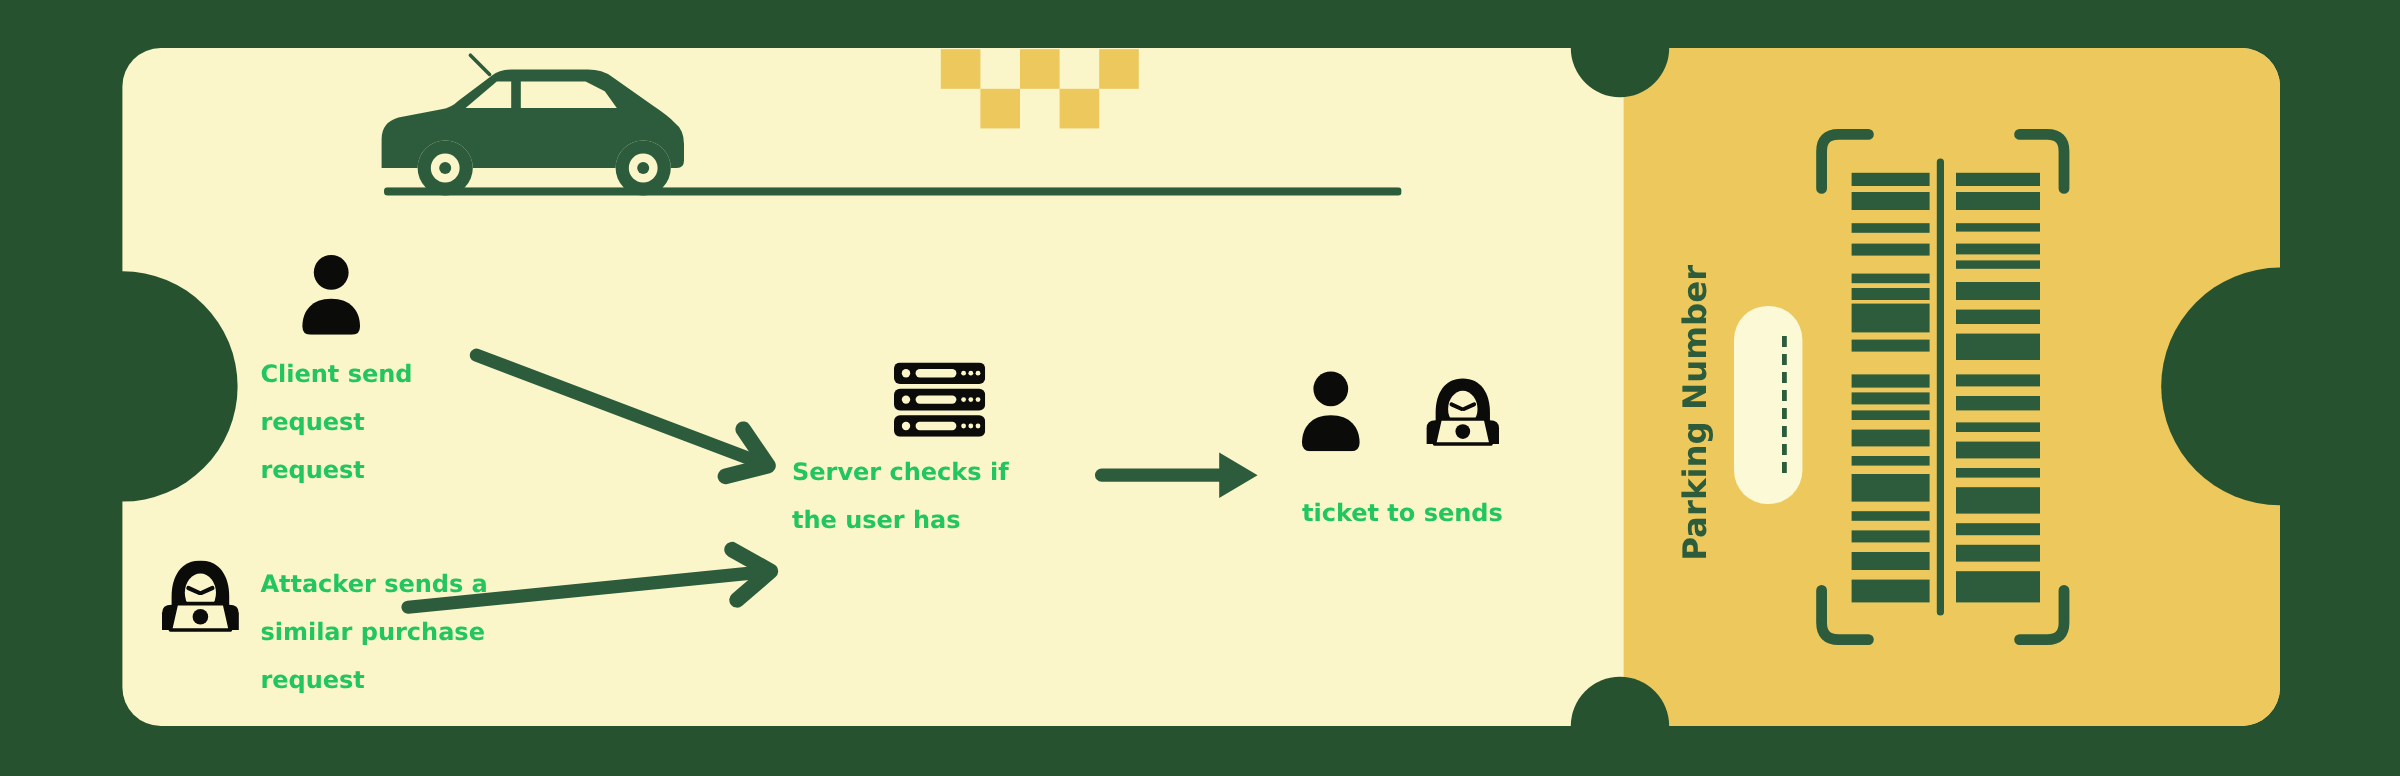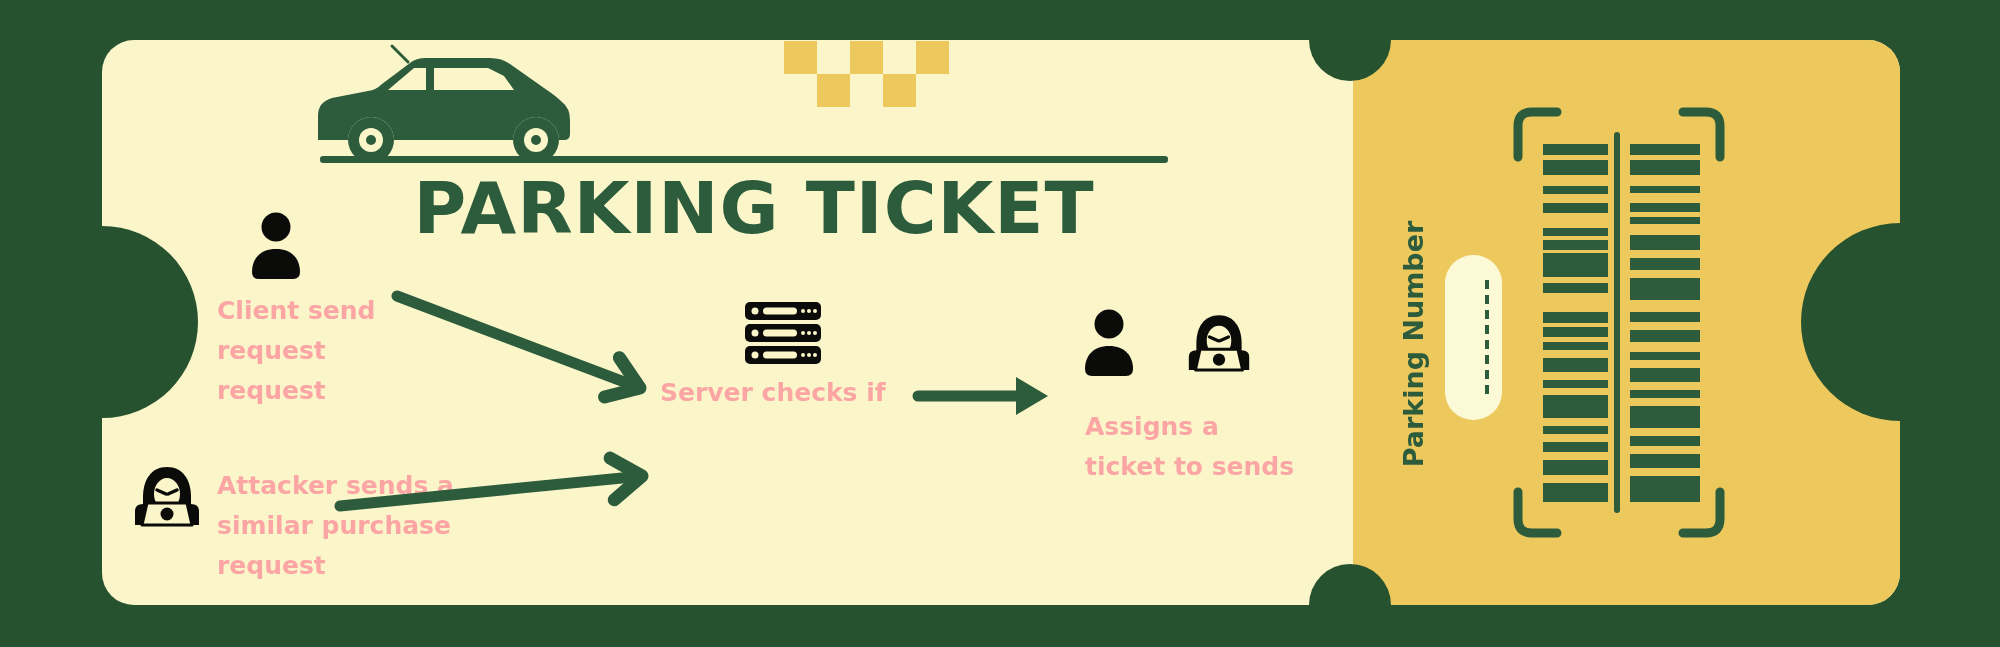--- a/index.html
+++ b/index.html
@@ -10,21 +10,21 @@
   #ticket-stub{left:1353px;top:40px;width:547px;height:565px;background:#ECC85D;border-radius:0 32px 32px 0;}
   .notch{background:#27522F;border-radius:50%;}
   #notch-left{left:6px;top:226px;width:192px;height:192px;}
   #notch-right{left:1801px;top:223px;width:198px;height:198px;}
   #notch-top{left:1309px;top:-1px;width:82px;height:82px;}
   #notch-bottom{left:1309px;top:564px;width:82px;height:82px;}
   #checkerboard{left:784px;top:41px;width:165px;height:66px;}
   .checker-cell{position:absolute;width:33px;height:33px;background:#ECC85D;}
   #page-title{left:404px;top:172px;width:700px;text-align:center;color:#2C5C3C;
               font-size:72px;font-weight:800;letter-spacing:1px;white-space:nowrap;line-height:1;}
-  .step-text{color:#fca5a5;font-size:25px;font-weight:700;line-height:40px;white-space:nowrap;}
+  .step-text{color:#22c55e;font-size:20px;font-weight:700;line-height:40px;white-space:nowrap;}
   #client-text{left:217px;top:291px;}
   #attacker-text{left:217px;top:466px;}
   #server-text{left:660px;top:373px;}
   #result-text{left:1085px;top:407px;}
   #parking-number-label{left:1264px;top:324px;width:300px;height:40px;line-height:40px;
     text-align:center;color:#2C5C3C;font-size:27px;font-weight:700;transform:rotate(-90deg);white-space:nowrap;}
   #number-pill{left:1445px;top:255px;width:57px;height:165px;background:#FCF9D6;border-radius:28px;}
   #pill-dash{left:40px;top:25px;width:4px;height:120px;
     background:repeating-linear-gradient(to bottom,#2C5C3C 0 9px,transparent 9px 15px);}
   .bar{position:absolute;background:#2C5C3C;}
@@ -66,21 +66,20 @@
     <g>
       <circle cx="232" cy="90" r="23" fill="#2C5C3C"></circle>
         <circle cx="232" cy="90" r="12" fill="#FAF6C9"></circle>
         <circle cx="232" cy="90" r="5" fill="#2C5C3C"></circle>
     </g>
   </svg>
   <svg class="abs" style="left:320px;top:156px" width="848" height="8" viewBox="0 0 848 8">
     <rect x="0" y="0" width="848" height="7" rx="3" fill="#2C5C3C"></rect>
   </svg>
 
-  <div class="abs" id="page-title">PARKING TICKET</div>
 
   <svg class="abs" style="left:246px;top:212px" width="60" height="67" viewBox="0 0 60 67">
     <circle cx="30" cy="15" r="14.5" fill="#0B0B09"></circle>
     <path fill="#0B0B09" d="M30 37 C 14 37 6 47 6 60 Q6 67 13 67 L47 67 Q54 67 54 60 C54 47 46 37 30 37 Z"></path>
   </svg>
 
   <svg class="abs" style="left:132px;top:467px" width="70" height="64" viewBox="0 0 70 64">
     <path fill="#0B0B09" d="M35 0 C19 0 11 13 11 30 L11 52 L59 52 L59 30 C59 13 51 0 35 0 Z"></path>
     <ellipse cx="35" cy="27" rx="13" ry="16" fill="#FAF6C9"></ellipse>
     <path d="M25 23 L34 27 M45 23 L36 27" stroke="#0B0B09" stroke-width="3.5" stroke-linecap="round" fill="none"></path>
@@ -137,23 +136,23 @@
     <div>request</div>
     <div>request</div>
   </div>
   <div class="abs step-text" id="attacker-text">
     <div>Attacker sends a</div>
     <div>similar purchase</div>
     <div>request</div>
   </div>
   <div class="abs step-text" id="server-text">
     <div>Server checks if</div>
+    <div>the user has</div>
   </div>
   <div class="abs step-text" id="result-text">
-    <div>Assigns a</div>
     <div>ticket to sends</div>
   </div>
 
   <svg class="abs" id="fx" style="left:0;top:0" width="2000" height="647" viewBox="0 0 2000 647">
       <g>
         <line x1="397" y1="296" x2="630.6478261754726" y2="384.45925929277155" stroke="#2C5C3C" stroke-width="11" stroke-linecap="round"></line>
         <path d="M 604.5079230412381 397.0173429098221 L 640 388 L 619.3790340115976 357.7382128468071" fill="none" stroke="#2C5C3C" stroke-width="13" stroke-linecap="round" stroke-linejoin="round"></path>
       </g>
       <g>
         <line x1="340" y1="506" x2="632.0489777539261" y2="476.9885121436497" stroke="#2C5C3C" stroke-width="11" stroke-linecap="round"></line>

